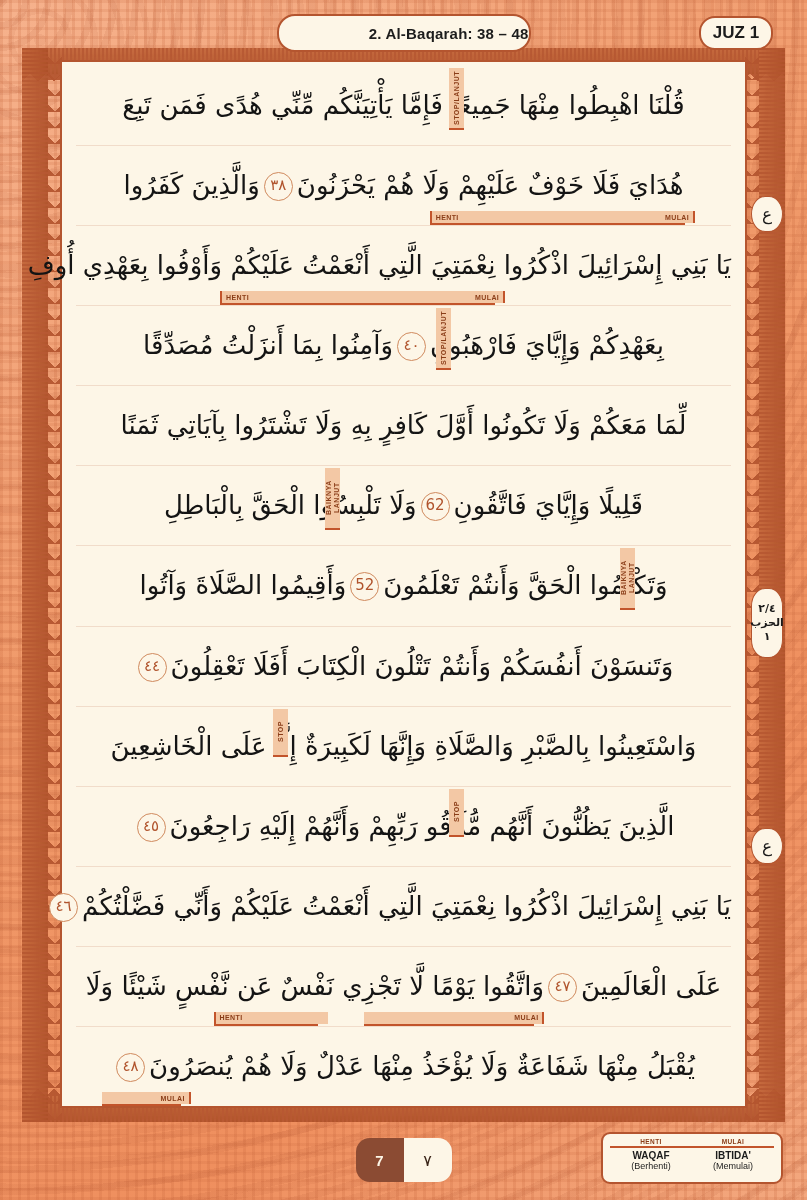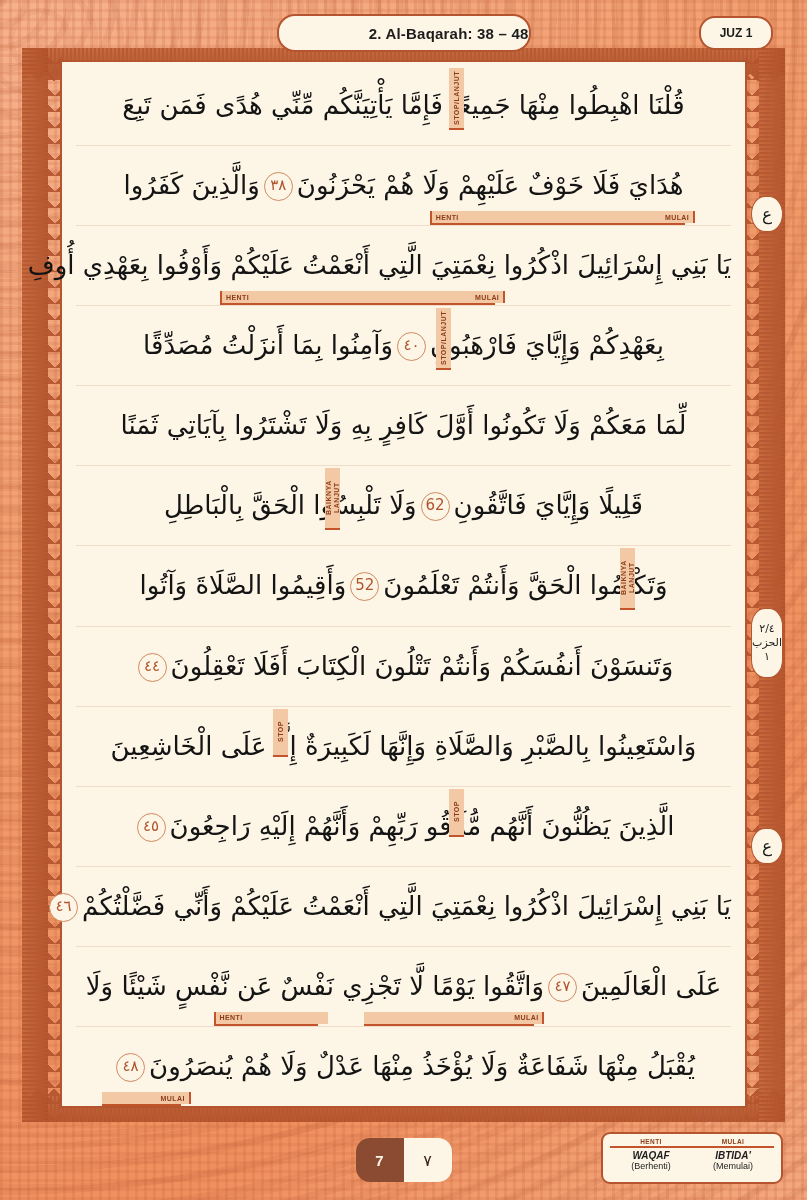--- a/index.html
+++ b/index.html
@@ -91,21 +91,21 @@
 
   #juz-badge{
     position:absolute;right:34px;top:16px;
     width:70px;height:30px;
     background:#fdf6e7;
     border:2px solid #b4552f;
     border-radius:16px;
     display:flex;align-items:center;justify-content:center;
     z-index:6;
   }
-  #juz-label{font-size:12px;font-weight:bold;color:#1c1c1c;}
+  #juz-label{font-size:17px;font-weight:bold;color:#1c1c1c;}
 
   
   #lines{
     position:absolute;inset:0;
     padding:4px 14px 0 14px;
     display:flex;flex-direction:column;
   }
   .qline{
     flex:1 1 0;
     position:relative;
@@ -214,21 +214,21 @@
     border:2px solid #b4552f;
     border-radius:9px;
     padding:4px 7px;
     box-sizing:border-box;
     z-index:7;
   }
   #legend-inner{display:flex;justify-content:space-between;height:100%;}
   .legend-col{display:flex;flex-direction:column;align-items:center;flex:1;}
   .legend-tag{font-size:6.5px;font-weight:bold;color:#8a3d18;letter-spacing:.4px;}
   .legend-rule{height:2px;background:#c2542b;width:100%;margin:1px 0 2px 0;}
-  .legend-term{font-size:10px;font-weight:bold;font-style:italic;color:#1c1c1c;}
+  .legend-term{font-size:10px;font-weight:bold;color:#1c1c1c;}
   .legend-sub{font-size:9px;color:#1c1c1c;}
 </style>
 </head>
 <body>
 
 <div id="page">
 
   <div class="tooth-band" id="band-top"></div>
   <div class="tooth-band" id="band-bottom"></div>
   <div class="side-band" id="band-left"></div>
@@ -301,21 +301,21 @@
         <div class="qline">
           <div class="arabic">يُقْبَلُ مِنْهَا شَفَاعَةٌ وَلَا يُؤْخَذُ مِنْهَا عَدْلٌ وَلَا هُمْ يُنصَرُونَ<span class="ayah-num">٤٨</span></div>
           <div class="anno-h mulai" style="left: 4%; width: 12%;">MULAI</div>
           <div class="anno-rule" style="left: 4%; width: 12%;"></div>
         </div>
       </div>
   </div>
 
   <div id="margin-markers">
       <div class="margin-marker mm-ruku" style="top: 196px;">ع</div>
-      <div class="margin-marker mm-hizb" style="top: 608px;">
+      <div class="margin-marker mm-hizb" style="top: 588px; font-weight: bold;">
         <span>٢/٤</span>
         <span>الحزب</span>
         <span>١</span>
       </div>
       <div class="margin-marker mm-ruku" style="top: 828px;">ع</div>
     </div>
 
   <div id="page-num">
     <div id="pn-latin">7</div>
     <div id="pn-arabic">٧</div>

